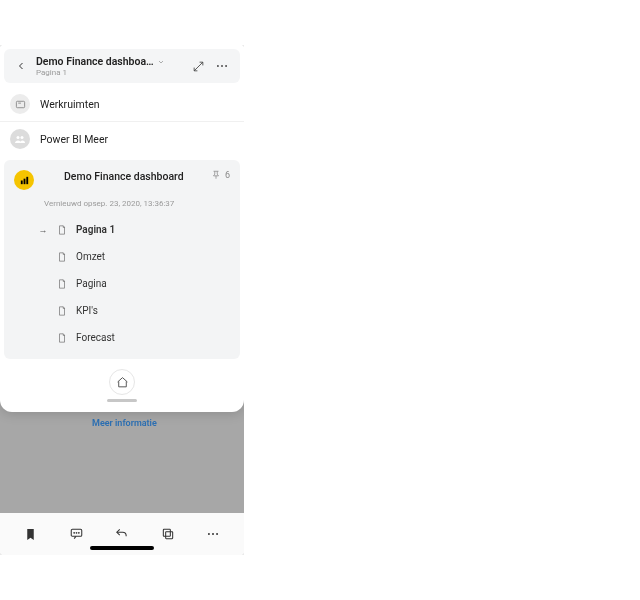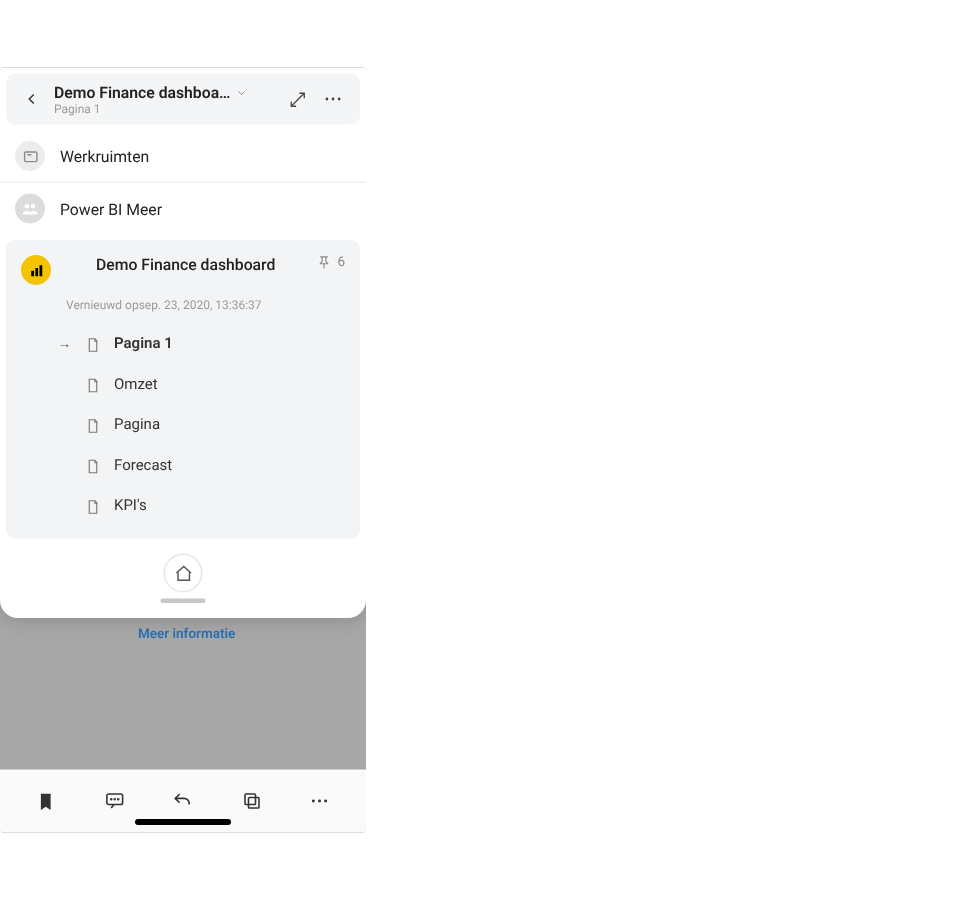--- a/index.html
+++ b/index.html
@@ -241,31 +241,31 @@
             <span>Pagina</span>
           </div>
           <div class="page-item">
             <span class="arrow"></span>
             <span class="page-ic">
                 <svg width="10" height="12" viewBox="0 0 24 24" fill="none" stroke="currentColor" stroke-width="1.8">
                   <path d="M6 2h9l3 3v17H6z"></path>
                   <path d="M15 2v4h4"></path>
                 </svg>
               </span>
-            <span>Forecast</span>
+            <span>KPI's</span>
           </div>
           <div class="page-item">
             <span class="arrow"></span>
             <span class="page-ic">
                 <svg width="10" height="12" viewBox="0 0 24 24" fill="none" stroke="currentColor" stroke-width="1.8">
                   <path d="M6 2h9l3 3v17H6z"></path>
                   <path d="M15 2v4h4"></path>
                 </svg>
               </span>
-            <span>KPI's</span>
+            <span>Forecast</span>
           </div>
         </div>
       </div>
 
       <div class="home">
         <div class="home-btn">
           <svg width="13" height="13" viewBox="0 0 24 24" fill="none" stroke="currentColor" stroke-width="1.8">
               <path d="M3 11l9-8 9 8"></path>
               <path d="M5 10v10h14V10"></path>
             </svg>

